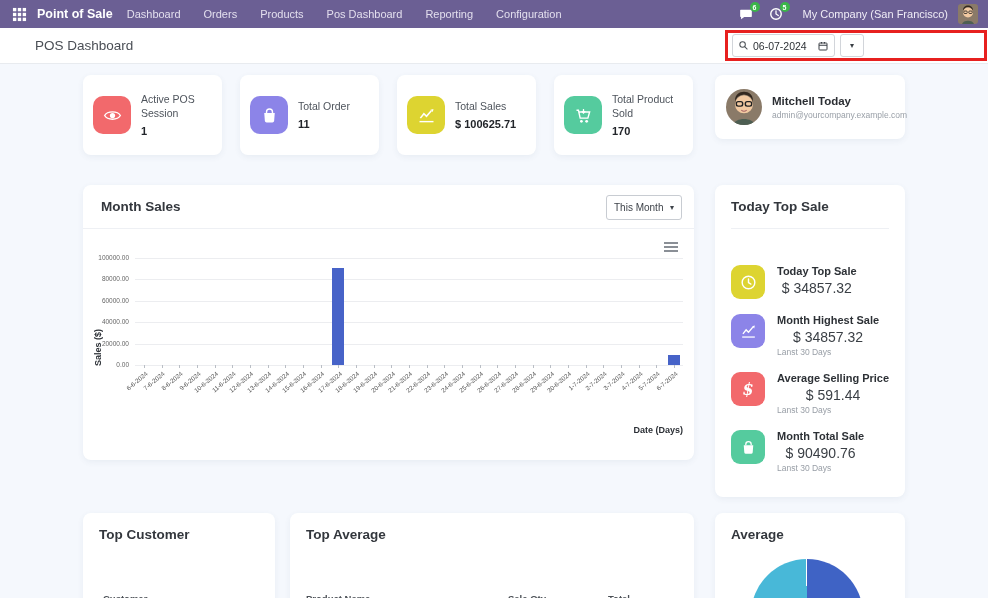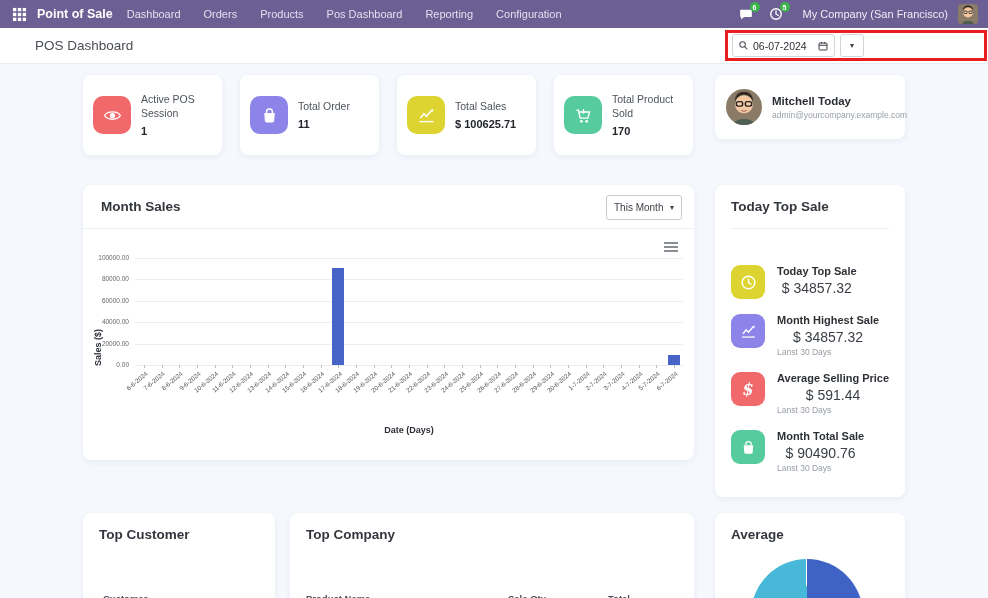--- a/index.html
+++ b/index.html
@@ -65,21 +65,21 @@
   .plot { position:absolute; left:52px; top:73px; width:548px; height:108px;
           border-bottom:1px solid #d3d6db; }
   .gridline { position:absolute; left:0; right:0; height:1px; background:#ecedf0; }
   .ytick { position:absolute; right:calc(100% + 6px); font-size:6.5px; color:#666; white-space:nowrap; }
   .bar { position:absolute; bottom:0; width:12px; }
   .xtickmark { position:absolute; top:100%; width:1px; height:3px; background:#b9bec5; }
   .xtick { position:absolute; top:calc(100% + 5px); font-size:6.3px; color:#555; white-space:nowrap;
            transform:rotate(-40deg); transform-origin:100% 0; }
   .ylabel { position:absolute; left:10px; top:73px; height:108px; display:flex; align-items:center;
             writing-mode:vertical-rl; transform:rotate(180deg); font-size:9px; font-weight:bold; color:#2c3036; }
-  .xlabel-title { position:absolute; left:52px; top:240px; width:548px; text-align:center;
+  .xlabel-title { position:absolute; left:52px; top:240px; width:548px; text-align:right;
                   font-size:9px; font-weight:bold; color:#2c3036; }
 
   
   .tts-card { left:715px; top:185px; width:190px; height:312px; }
   .tts-items { position:absolute; left:16px; top:80px; right:10px; display:flex; flex-direction:column; gap:15px; }
   .tts-item { display:flex; gap:12px; align-items:flex-start; }
   .tts-icon { width:34px; height:34px; border-radius:9px; flex-shrink:0; display:flex; align-items:center;
               justify-content:center; }
   .tts-label { font-size:11px; font-weight:bold; color:#2d3136; }
   .tts-value { font-size:14px; color:#3a3f45; margin-top:3px;text-align:center; }
@@ -394,21 +394,21 @@
     </div>
   </div>
 </div>
 
 <div class="card cust-card">
   <span class="panel-title" style="left:16px;">Top Customer</span>
   <span class="table-head" style="left:20px;">Customer</span>
 </div>
 
 <div class="card prod-card">
-  <span class="panel-title" style="left:16px;">Top Company</span>
+  <span class="panel-title" style="left:16px;">Top Average</span>
   <span class="table-head" style="left:16px;">Product Name</span>
   <span class="table-head" style="left:218px;">Sale Qty</span>
   <span class="table-head" style="left:318px;">Total</span>
 </div>
 
 <div class="card pay-card">
   <span class="panel-title" style="left:16px;">Average</span>
   <div class="pie" style="background: conic-gradient(rgb(63, 99, 197) 0deg, rgb(63, 99, 197) 168.2deg, rgb(255, 255, 255) 168.2deg, rgb(255, 255, 255) 170.2deg, rgb(72, 184, 216) 170.2deg, rgb(72, 184, 216) 359deg, rgb(255, 255, 255) 359deg, rgb(255, 255, 255) 360deg);"></div>
 </div>
 

